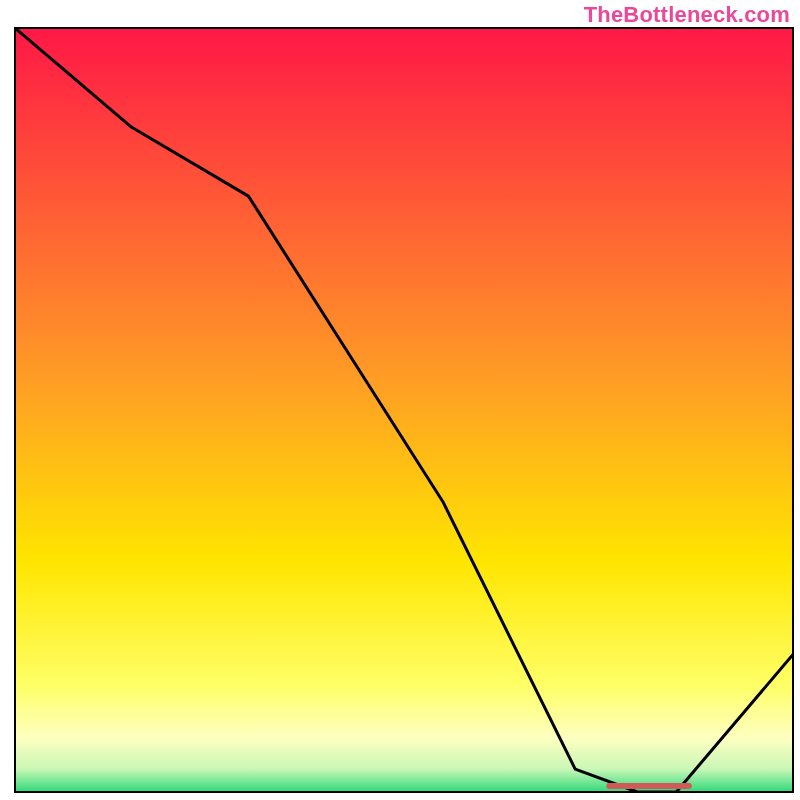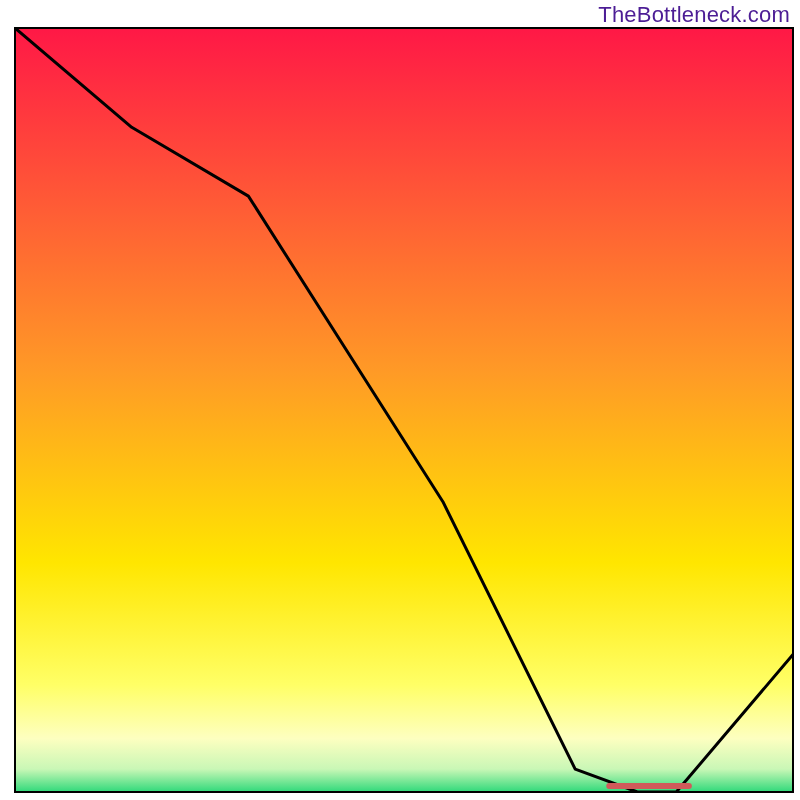--- a/index.html
+++ b/index.html
@@ -14,22 +14,22 @@
   .container {
     position: relative;
     width: 800px;
     height: 800px;
   }
   .watermark {
     position: absolute;
     top: 2px;
     right: 10px;
     font-size: 22px;
-    font-weight: 400;
-    color: #4c1d95;
+    font-weight: 700;
+    color: #ec4899;
     letter-spacing: 0.2px;
     z-index: 5;
   }
   svg.plot {
     position: absolute;
     top: 0;
     left: 0;
     width: 800px;
     height: 800px;
     display: block;

